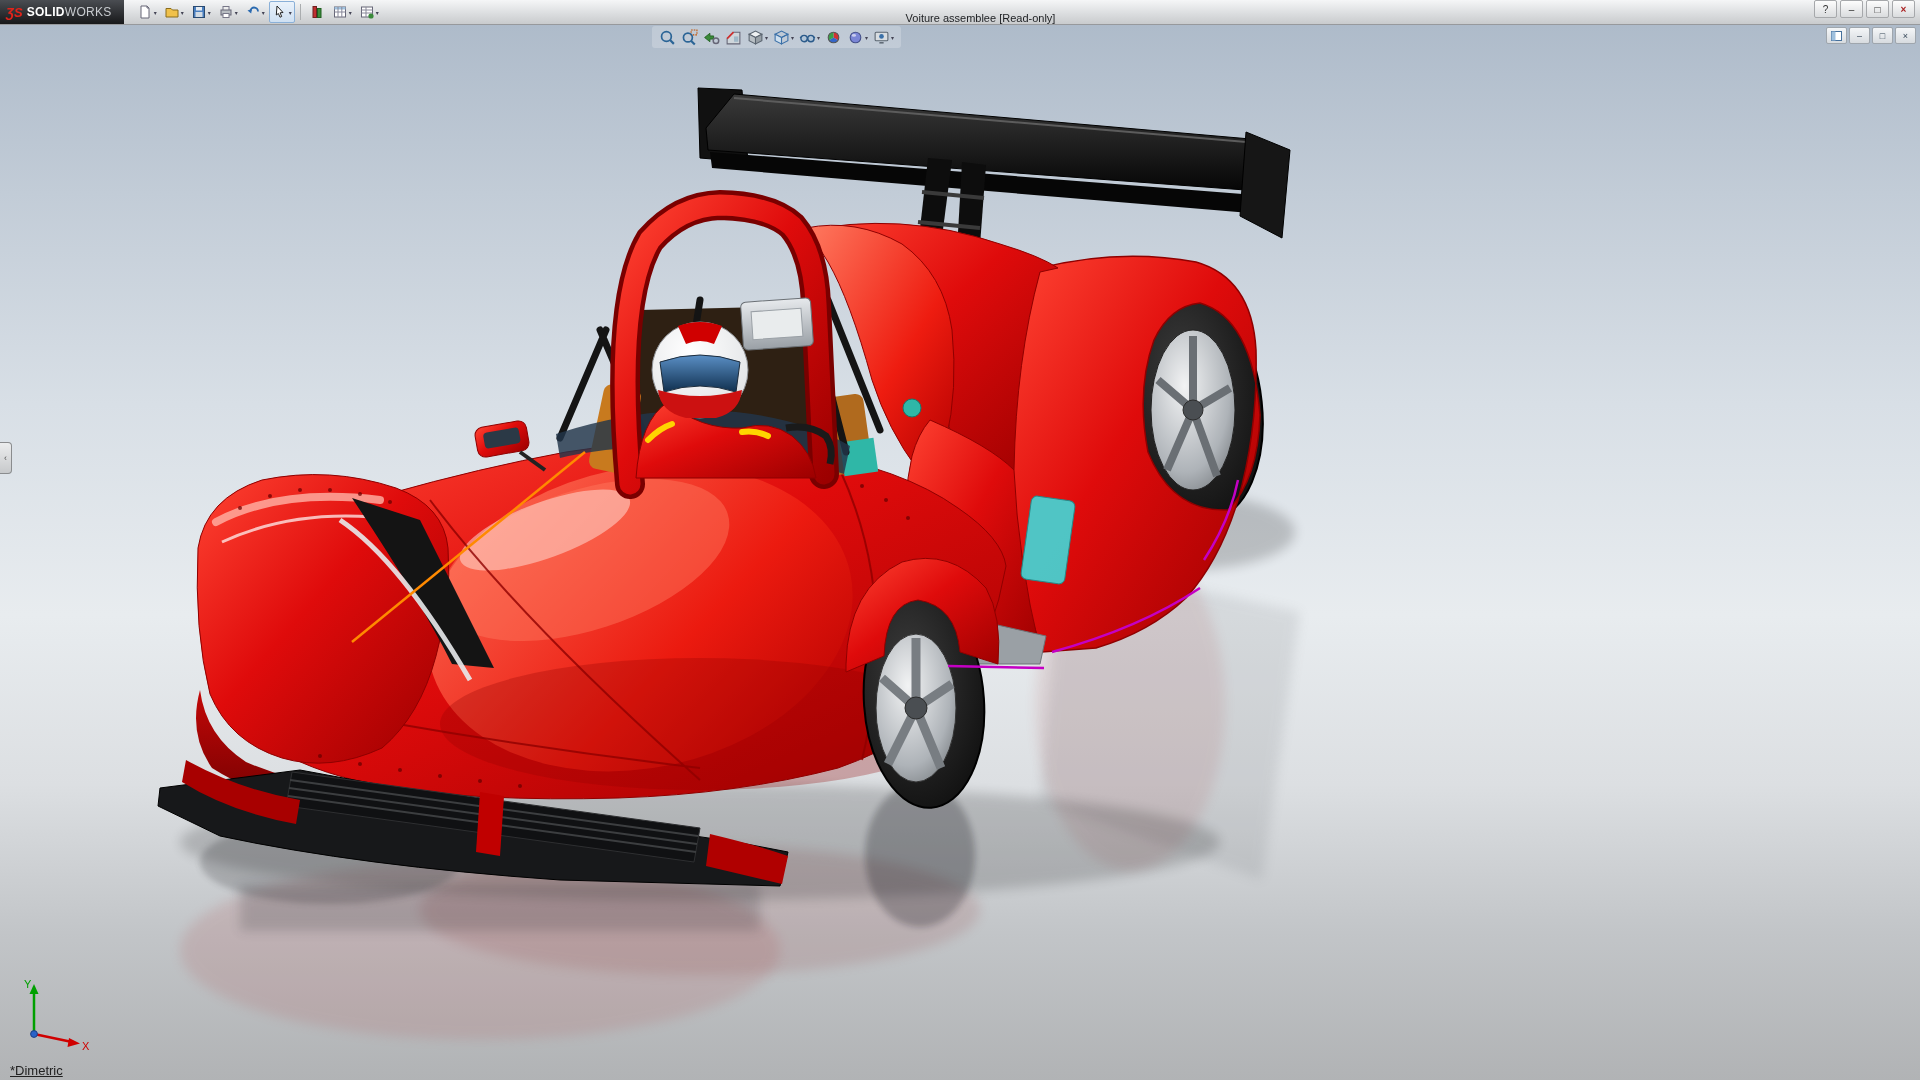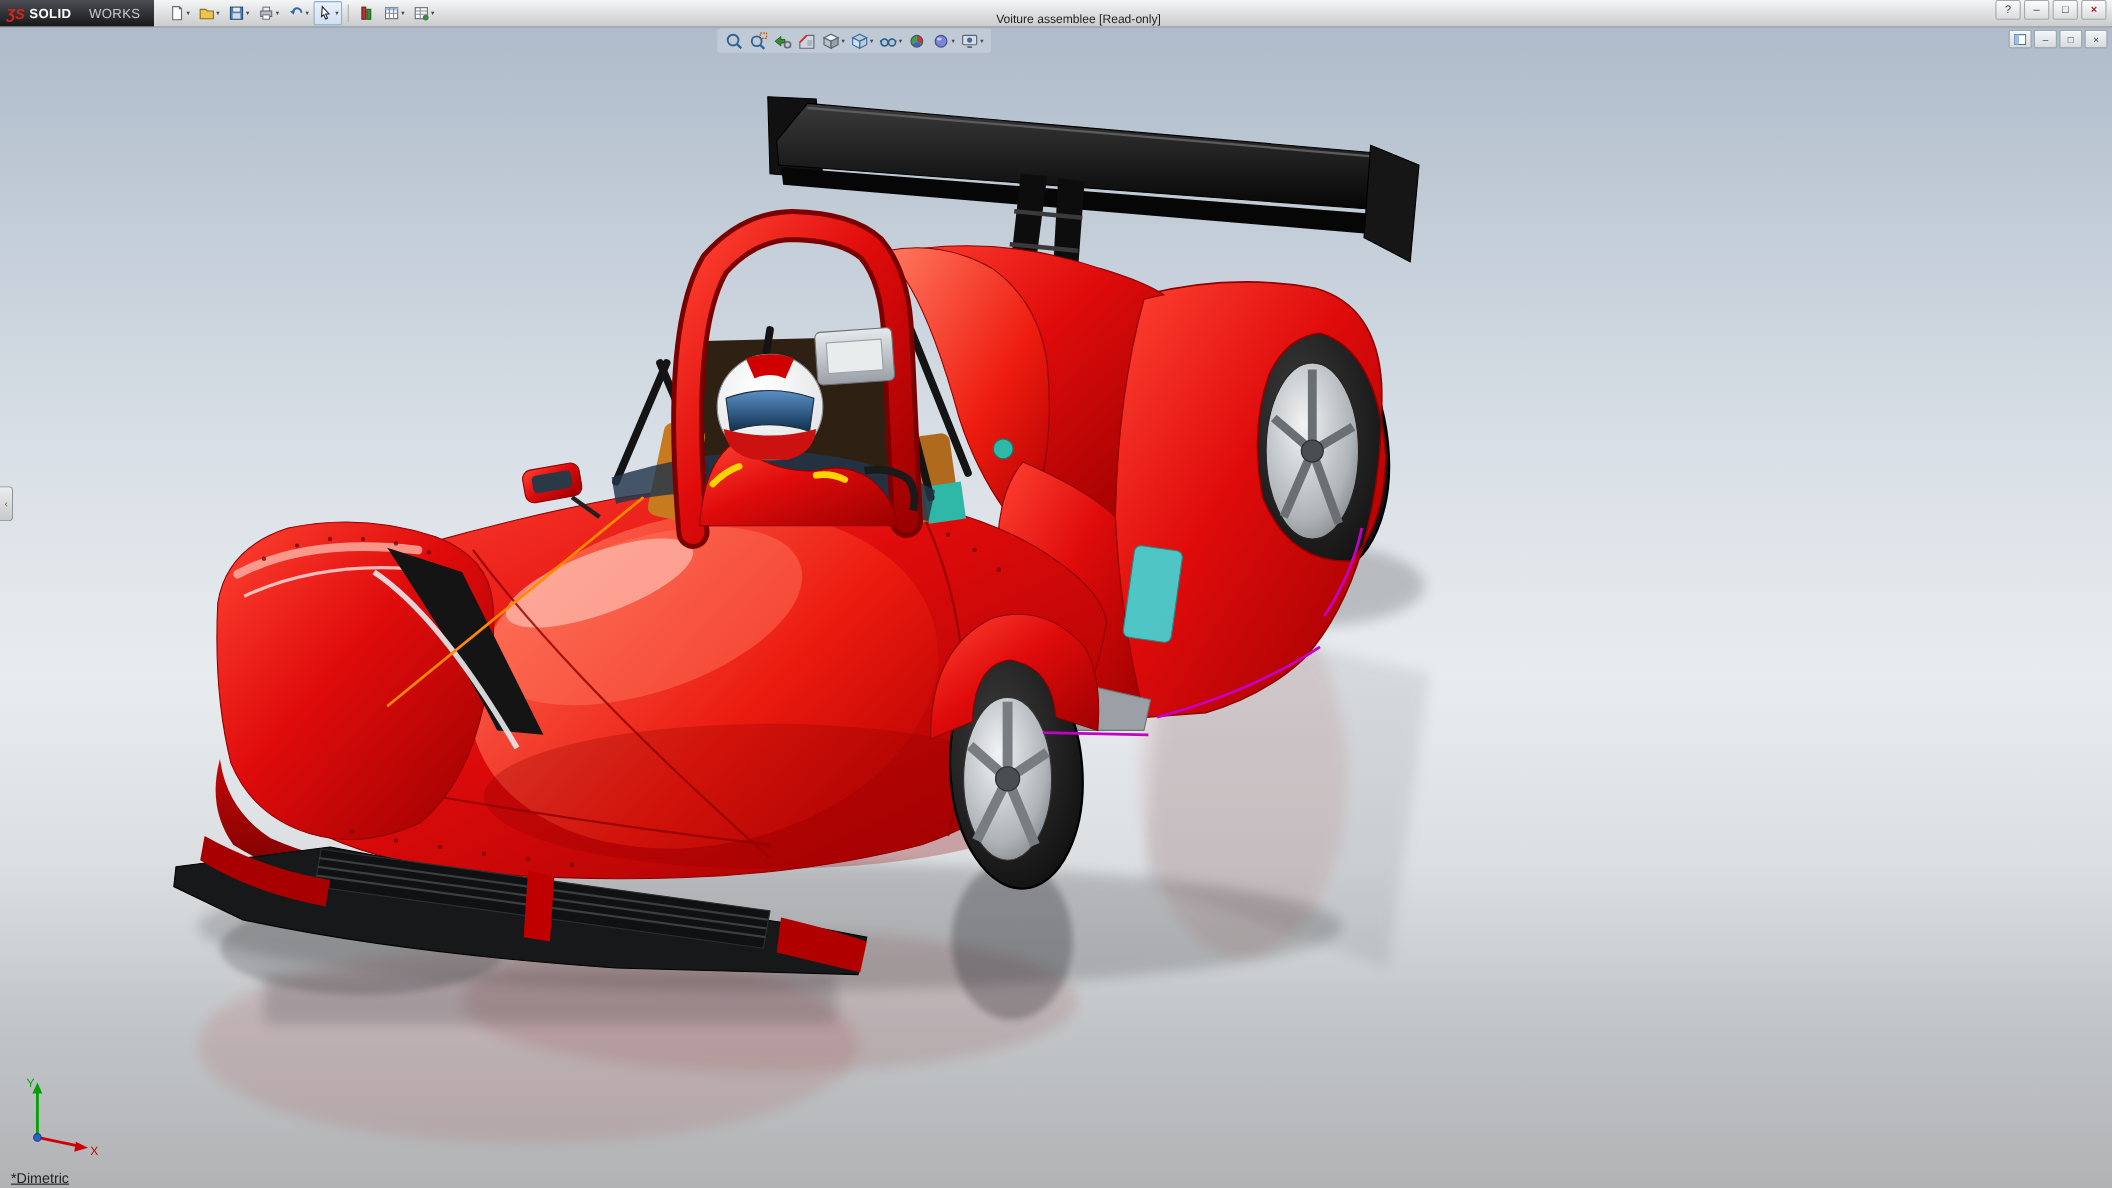--- a/index.html
+++ b/index.html
@@ -7,21 +7,21 @@
   .app{position:absolute;inset:0;}
 
   
   .titlebar{position:absolute;top:0;left:0;right:0;height:24px;
     background:linear-gradient(#f5f6f7,#dcdee0 55%,#c9cbcd);
     border-bottom:1px solid #97999c;display:flex;z-index:40;}
   .logo{height:24px;display:flex;align-items:center;gap:4px;padding:0 12px 0 6px;
     background:linear-gradient(#4a4d52,#17181a);color:#fff;font-size:12px;}
   .logo-glyph{color:#e2231a;font-weight:bold;font-style:italic;font-size:13px;}
   .logo-bold{font-weight:bold;letter-spacing:.3px;}
-  .logo-light{color:#c9ccd0;letter-spacing:.3px;margin-left:16px;}
+  .logo-light{color:#c9ccd0;letter-spacing:.3px;}
   .maintb{display:flex;align-items:center;margin-left:10px;gap:1px;}
   .tb-btn{height:20px;display:flex;align-items:center;padding:0 2px;border:1px solid transparent;border-radius:2px;}
   .tb-btn.sel{border-color:#8ab0d8;background:linear-gradient(#eaf2fb,#cfe0f2);}
   .caret{font-size:6px;color:#445;margin-left:1px;}
   .tb-sep{width:1px;height:16px;background:#aaadaf;margin:0 4px;}
   .wtitle{position:absolute;left:0;right:0;top:0;height:35px;display:flex;align-items:center;
     justify-content:center;font-size:11px;color:#1d1f22;pointer-events:none;margin-left:41px;}
   .win-controls{margin-left:auto;display:flex;gap:3px;padding-right:5px;z-index:2;}
   .win-btn{min-width:21px;height:16px;display:flex;align-items:center;justify-content:center;
     font-size:10px;color:#333;border:1px solid #a6a8ab;border-radius:2px;

